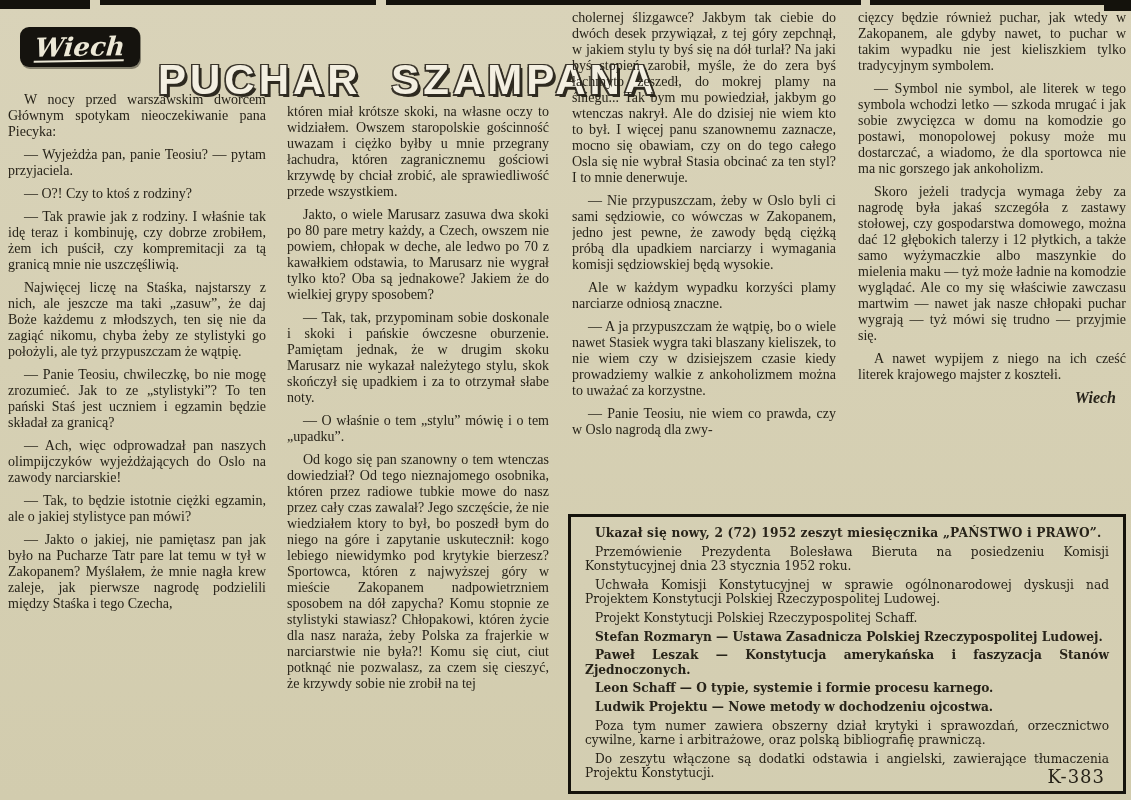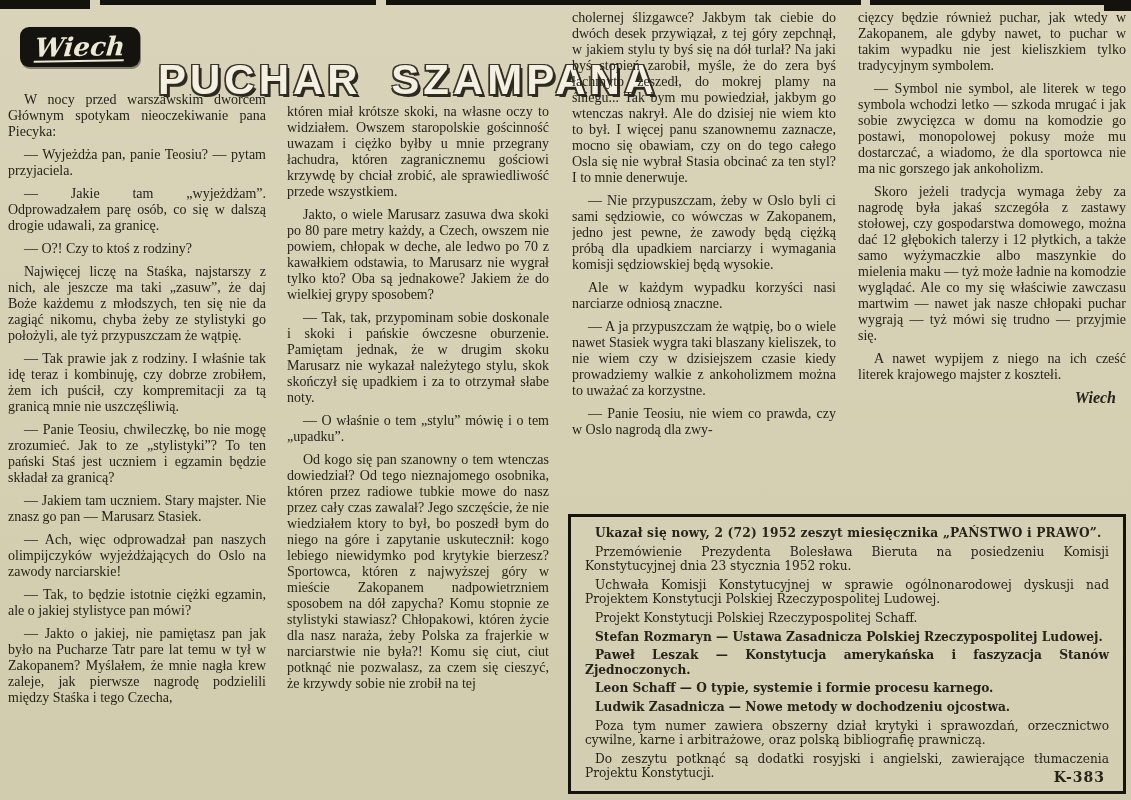--- a/index.html
+++ b/index.html
@@ -71,21 +71,21 @@
     box-sizing:border-box;
     padding:9px 14px 8px 14px;
     font-size:12.2px;line-height:14.6px;
     background:rgba(215,209,182,.35);
   }
   .notice p{margin:0 0 4px;text-indent:10px;text-align:justify;}
   .notice .b{font-weight:bold;}
   .notice .intro{font-weight:bold;letter-spacing:.2px;}
   .notice .code{
     position:absolute;right:18px;bottom:6px;
-    font-weight:bold;font-size:14px;letter-spacing:1px;
+    font-weight:normal;font-size:18px;letter-spacing:1px;
   }
 </style>
 </head>
 <body>
 
 <div class="page">
 
   <div>
     <div class="rule a"></div>
     <div class="rule b"></div>
@@ -96,62 +96,60 @@
 
   <div class="logo">
     <span>Wiech</span>
   </div>
 
   <h1 class="headline">PUCHAR SZAMPANA</h1>
 
   <div class="col col1">
     <p>W nocy przed warszawskim dworcem Głównym spotykam nieoczekiwanie pana Piecyka:</p>
     <p>— Wyjeżdża pan, panie Teosiu? — pytam przyjaciela.</p>
-    <p>— Jakie tam „wyjeżdżam”. Odprowadzałem parę osób, co się w dalszą drogie udawali, za granicę.</p>
     <p>— O?! Czy to ktoś z rodziny?</p>
+    <p>— Tak prawie jak z rodziny. I właśnie tak idę teraz i kombinuję, czy dobrze zrobiłem, żem ich puścił, czy kompremitacji za tą granicą mnie nie uszczęśliwią.</p>
     <p>Najwięcej liczę na Staśka, najstarszy z nich, ale jeszcze ma taki „zasuw”, że daj Boże każdemu z młodszych, ten się nie da zagiąć nikomu, chyba żeby ze stylistyki go położyli, ale tyż przypuszczam że wątpię.</p>
-    <p>— Tak prawie jak z rodziny. I właśnie tak idę teraz i kombinuję, czy dobrze zrobiłem, żem ich puścił, czy kompremitacji za tą granicą mnie nie uszczęśliwią.</p>
     <p>— Panie Teosiu, chwileczkę, bo nie mogę zrozumieć. Jak to ze „stylistyki”? To ten pański Staś jest uczniem i egzamin będzie składał za granicą?</p>
-    <p>— Jakiem tam uczniem. Stary majster. Nie znasz go pan — Marusarz Stasiek.</p>
     <p>— Ach, więc odprowadzał pan naszych olimpijczyków wyjeżdżających do Oslo na zawody narciarskie!</p>
     <p>— Tak, to będzie istotnie ciężki egzamin, ale o jakiej stylistyce pan mówi?</p>
     <p>— Jakto o jakiej, nie pamiętasz pan jak było na Pucharze Tatr pare lat temu w tył w Zakopanem? Myślałem, że mnie nagła krew zaleje, jak pierwsze nagrodę podzielili między Staśka i tego Czecha,</p>
   </div>
 
   <div class="col col2">
     <p class="cont">któren miał krótsze skoki, na własne oczy to widziałem. Owszem staropolskie gościnność uwazam i ciężko byłby u mnie przegrany łachudra, któren zagranicznemu gościowi krzywdę by chciał zrobić, ale sprawiedliwość przede wszystkiem.</p>
     <p>Jakto, o wiele Marusarz zasuwa dwa skoki po 80 pare metry każdy, a Czech, owszem nie powiem, chłopak w deche, ale ledwo po 70 z kawałkiem odstawia, to Marusarz nie wygrał tylko kto? Oba są jednakowe? Jakiem że do wielkiej grypy sposobem?</p>
     <p>— Tak, tak, przypominam sobie doskonale i skoki i pańskie ówczesne oburzenie. Pamiętam jednak, że w drugim skoku Marusarz nie wykazał należytego stylu, skok skończył się upadkiem i za to otrzymał słabe noty.</p>
     <p>— O właśnie o tem „stylu” mówię i o tem „upadku”.</p>
     <p>Od kogo się pan szanowny o tem wtenczas dowiedział? Od tego nieznajomego osobnika, któren przez radiowe tubkie mowe do nasz przez cały czas zawalał? Jego szczęście, że nie wiedziałem ktory to był, bo poszedł bym do niego na góre i zapytanie uskutecznił: kogo lebiego niewidymko pod krytykie bierzesz? Sportowca, któren z najwyższej góry w mieście Zakopanem nadpowietrzniem sposobem na dół zapycha? Komu stopnie ze stylistyki stawiasz? Chłopakowi, któren życie dla nasz naraża, żeby Polska za frajerkie w narciarstwie nie była?! Komu się ciut, ciut potknąć nie pozwalasz, za czem się cieszyć, że krzywdy sobie nie zrobił na tej</p>
   </div>
 
   <div class="col col3">
     <p class="cont">cholernej ślizgawce? Jakbym tak ciebie do dwóch desek przywiązał, z tej góry zepchnął, w jakiem stylu ty byś się na dół turlał? Na jaki byś stopień zarobił, myśle, że do zera byś łachmyto zeszedł, do mokrej plamy na śniegu... Tak bym mu powiedział, jakbym go wtenczas nakrył. Ale do dzisiej nie wiem kto to był. I więcej panu szanownemu zaznacze, mocno się obawiam, czy on do tego całego Osla się nie wybrał Stasia obcinać za ten styl? I to mnie denerwuje.</p>
     <p>— Nie przypuszczam, żeby w Oslo byli ci sami sędziowie, co wówczas w Zakopanem, jedno jest pewne, że zawody będą ciężką próbą dla upadkiem narciarzy i wymagania komisji sędziowskiej będą wysokie.</p>
-    <p>Ale w każdym wypadku korzyści nasi narciarze odniosą znaczne.</p>
+    <p>Ale w każdym wypadku korzyści plamy narciarze odniosą znaczne.</p>
     <p>— A ja przypuszczam że wątpię, bo o wiele nawet Stasiek wygra taki blaszany kieliszek, to nie wiem czy w dzisiejszem czasie kiedy prowadziemy walkie z ankoholizmem można to uważać za korzystne.</p>
     <p>— Panie Teosiu, nie wiem co prawda, czy w Oslo nagrodą dla zwy-</p>
   </div>
 
   <div class="col col4">
     <p class="cont">cięzcy będzie również puchar, jak wtedy w Zakopanem, ale gdyby nawet, to puchar w takim wypadku nie jest kieliszkiem tylko tradycyjnym symbolem.</p>
     <p>— Symbol nie symbol, ale literek w tego symbola wchodzi letko — szkoda mrugać i jak sobie zwycięzca w domu na komodzie go postawi, monopolowej pokusy może mu dostarczać, a wiadomo, że dla sportowca nie ma nic gorszego jak ankoholizm.</p>
     <p>Skoro jeżeli tradycja wymaga żeby za nagrodę była jakaś szczegóła z zastawy stołowej, czy gospodarstwa domowego, można dać 12 głębokich talerzy i 12 płytkich, a także samo wyżymaczkie albo maszynkie do mielenia maku — tyż może ładnie na komodzie wyglądać. Ale co my się właściwie zawczasu martwim — nawet jak nasze chłopaki puchar wygrają — tyż mówi się trudno — przyjmie się.</p>
     <p>A nawet wypijem z niego na ich cześć literek krajowego majster z kosztełi.</p>
     <p class="sig">Wiech</p>
   </div>
 
   <div class="notice">
     <p class="intro"><span>Ukazał się nowy, 2 (72) 1952 zeszyt miesięcznika </span><span class="b">„PAŃSTWO i PRAWO”.</span></p>
     <p>Przemówienie Prezydenta Bolesława Bieruta na posiedzeniu Komisji Konstytucyjnej dnia 23 stycznia 1952 roku.</p>
     <p>Uchwała Komisji Konstytucyjnej w sprawie ogólnonarodowej dyskusji nad Projektem Konstytucji Polskiej Rzeczypospolitej Ludowej.</p>
     <p>Projekt Konstytucji Polskiej Rzeczypospolitej Schaff.</p>
     <p class="b">Stefan Rozmaryn — Ustawa Zasadnicza Polskiej Rzeczypospolitej Ludowej.</p>
     <p class="b">Paweł Leszak — Konstytucja amerykańska i faszyzacja Stanów Zjednoczonych.</p>
     <p class="b">Leon Schaff — O typie, systemie i formie procesu karnego.</p>
-    <p class="b">Ludwik Zasadnicza — Nowe metody w dochodzeniu ojcostwa.</p>
+    <p class="b">Ludwik Projektu — Nowe metody w dochodzeniu ojcostwa.</p>
     <p>Poza tym numer zawiera obszerny dział krytyki i sprawozdań, orzecznictwo cywilne, karne i arbitrażowe, oraz polską bibliografię prawniczą.</p>
-    <p>Do zeszytu potknąć są dodatki rosyjski i angielski, zawierające tłumaczenia Projektu Konstytucji.</p>
+    <p>Do zeszytu włączone są dodatki odstawia i angielski, zawierające tłumaczenia Projektu Konstytucji.</p>
     <div class="code">K-383</div>
   </div>
 
 </div>
 
 </body></html>

